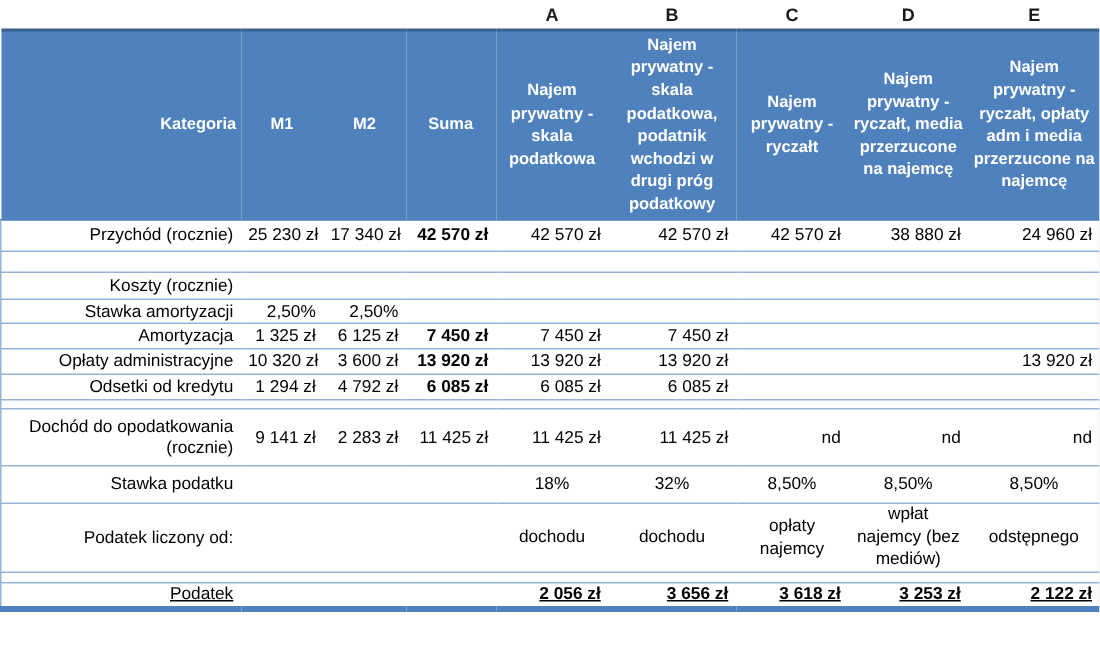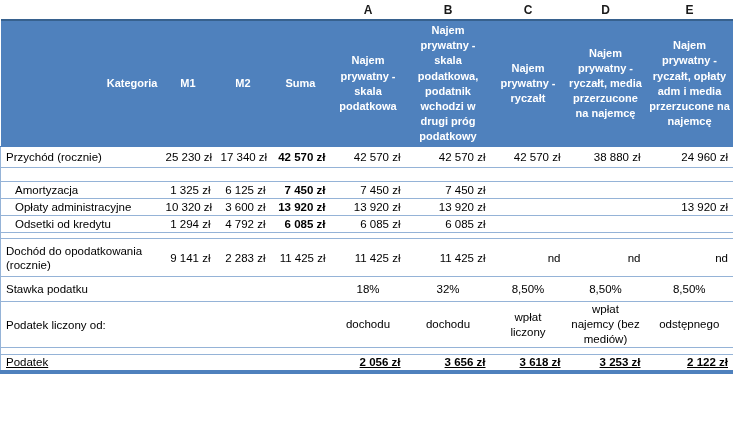--- a/index.html
+++ b/index.html
@@ -30,21 +30,21 @@
     height:109px;padding:2px 3px;line-height:1.38;
     border-top:2px solid var(--header-top-border);
     border-bottom:1px solid var(--strong-border);
   }
   .header-row th.kat{text-align:right;padding-left:5px;}
   
   .body-row td{
     font-size:11.5px;vertical-align:middle;padding:0 5px;overflow:hidden;
     border-bottom:1px solid var(--row-border);
   }
-  .body-row td:first-child{border-left:1px solid var(--row-border);}
+  .body-row td:first-child{border-left:1px solid var(--row-border);text-align:right;}
   .body-row td:last-child{border-right:1px solid var(--row-border);}
   .lbl{text-align:left;padding-left:4px;line-height:1.25;}
   .lbl.ind{padding-left:14px;}
   .val{white-space:nowrap;}
   .val.wrap{white-space:normal;line-height:1.3;}
   .a-right{text-align:right;}
   .a-center{text-align:center;}
   .b{font-weight:bold;}
   tr.last td{border-bottom:4px solid var(--strong-border);text-decoration:underline;}
 </style>
@@ -104,20 +104,42 @@
           <td></td>
           <td></td>
           <td></td>
           <td></td>
           <td></td>
           <td></td>
           <td></td>
           <td></td>
           <td></td>
         </tr>
+        <tr class="body-row" style="height: 18px;">
+          <td class="lbl">Koszty (rocznie)</td>
+          <td class="val a-right"></td>
+          <td class="val a-right"></td>
+          <td class="val a-right"></td>
+          <td class="val a-right"></td>
+          <td class="val a-right"></td>
+          <td class="val a-right"></td>
+          <td class="val a-right"></td>
+          <td class="val a-right"></td>
+        </tr>
+        <tr class="body-row" style="height: 16px;">
+          <td class="lbl ind">Stawka amortyzacji</td>
+          <td class="val a-right">2,50%</td>
+          <td class="val a-right">2,50%</td>
+          <td class="val a-right"></td>
+          <td class="val a-right"></td>
+          <td class="val a-right"></td>
+          <td class="val a-right"></td>
+          <td class="val a-right"></td>
+          <td class="val a-right"></td>
+        </tr>
         <tr class="body-row" style="height: 17px;">
           <td class="lbl ind">Amortyzacja</td>
           <td class="val a-right">1 325 zł</td>
           <td class="val a-right">6 125 zł</td>
           <td class="val a-right b">7 450 zł</td>
           <td class="val a-right">7 450 zł</td>
           <td class="val a-right">7 450 zł</td>
           <td class="val a-right"></td>
           <td class="val a-right"></td>
           <td class="val a-right"></td>
@@ -177,21 +199,21 @@
           <td class="val a-center">8,50%</td>
           <td class="val a-center">8,50%</td>
         </tr>
         <tr class="body-row" style="height: 42px;">
           <td class="lbl">Podatek liczony od:</td>
           <td class="val a-center wrap"></td>
           <td class="val a-center wrap"></td>
           <td class="val a-center wrap"></td>
           <td class="val a-center wrap">dochodu</td>
           <td class="val a-center wrap">dochodu</td>
-          <td class="val a-center wrap">wpłat liczony</td>
+          <td class="val a-center wrap">opłaty najemcy</td>
           <td class="val a-center wrap">wpłat najemcy (bez mediów)</td>
           <td class="val a-center wrap">odstępnego</td>
         </tr>
         <tr class="body-row" style="height: 7px;">
           <td></td>
           <td></td>
           <td></td>
           <td></td>
           <td></td>
           <td></td>

